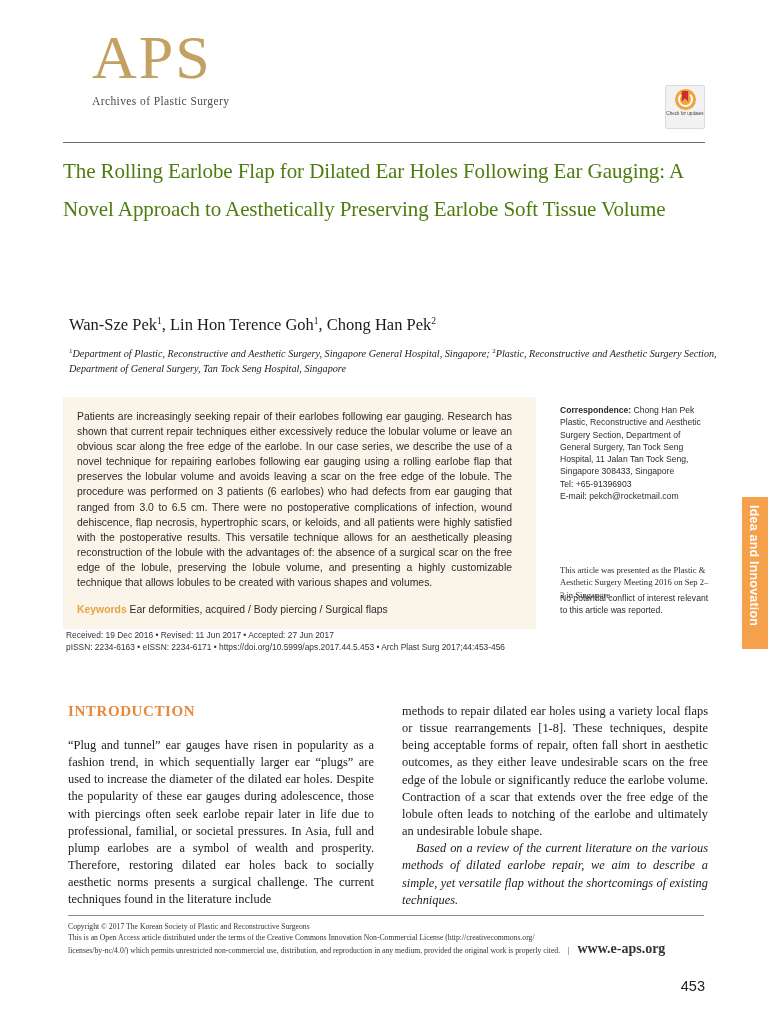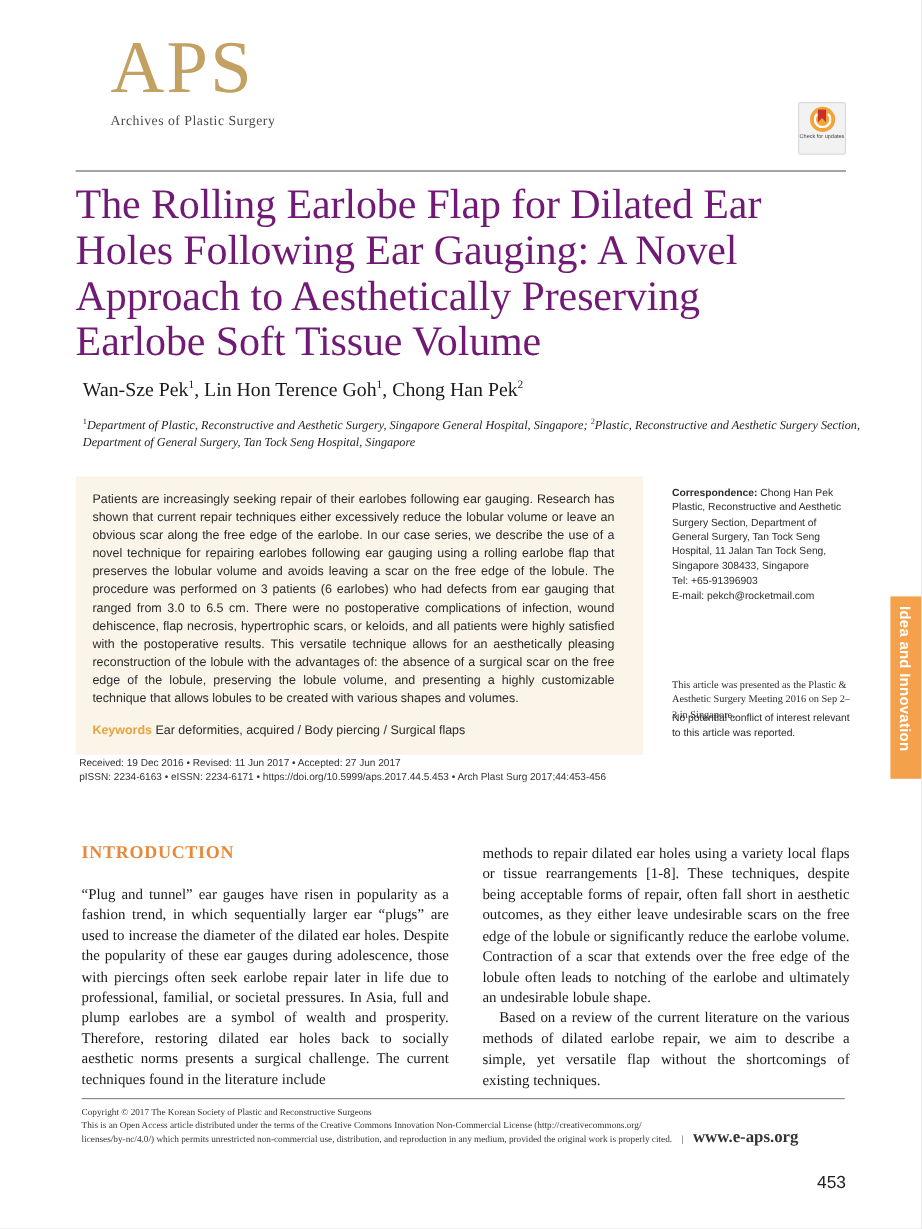--- a/index.html
+++ b/index.html
@@ -100,23 +100,23 @@
     background: #6b6b6b;
   }
 
   
   .title {
     position: absolute;
     left: 63px;
     top: 152px;
     width: 630px;
     font-family: "Liberation Serif", serif;
-    font-size: 35px;
+    font-size: 21px;
     line-height: 38px;
-    color: #701a75;
+    color: #4d7c0f;
     letter-spacing: -0.1px;
   }
 
   
   .authors {
     position: absolute;
     left: 69px;
     top: 315px;
     width: 640px;
     font-family: "Liberation Serif", serif;
@@ -252,21 +252,21 @@
     font-size: 12.4px;
     line-height: 17.15px;
     color: #1a1a1a;
     text-align: justify;
     hyphens: auto;
     -webkit-hyphens: auto;
   }
   .col-left  { left: 68px; }
   .col-right { left: 402px; top: 703px; }
   .col p { margin: 0; }
-  .col p + p { text-indent: 14px; }
+  .col p + p { text-indent: 14px; font-style: italic; }
 
   
   .footer-rule {
     position: absolute;
     left: 68px;
     top: 915px;
     width: 636px;
     height: 1px;
     background: #8c8c8c;
   }

